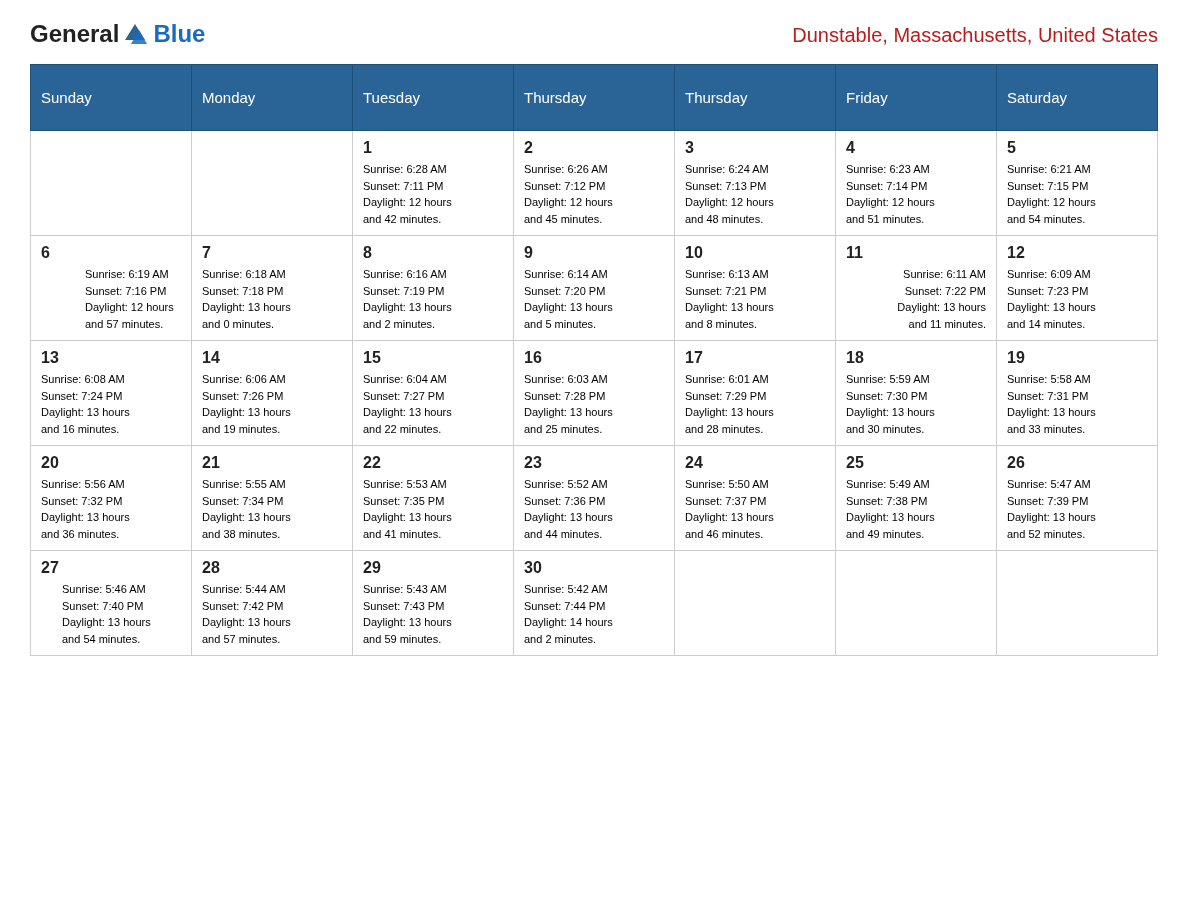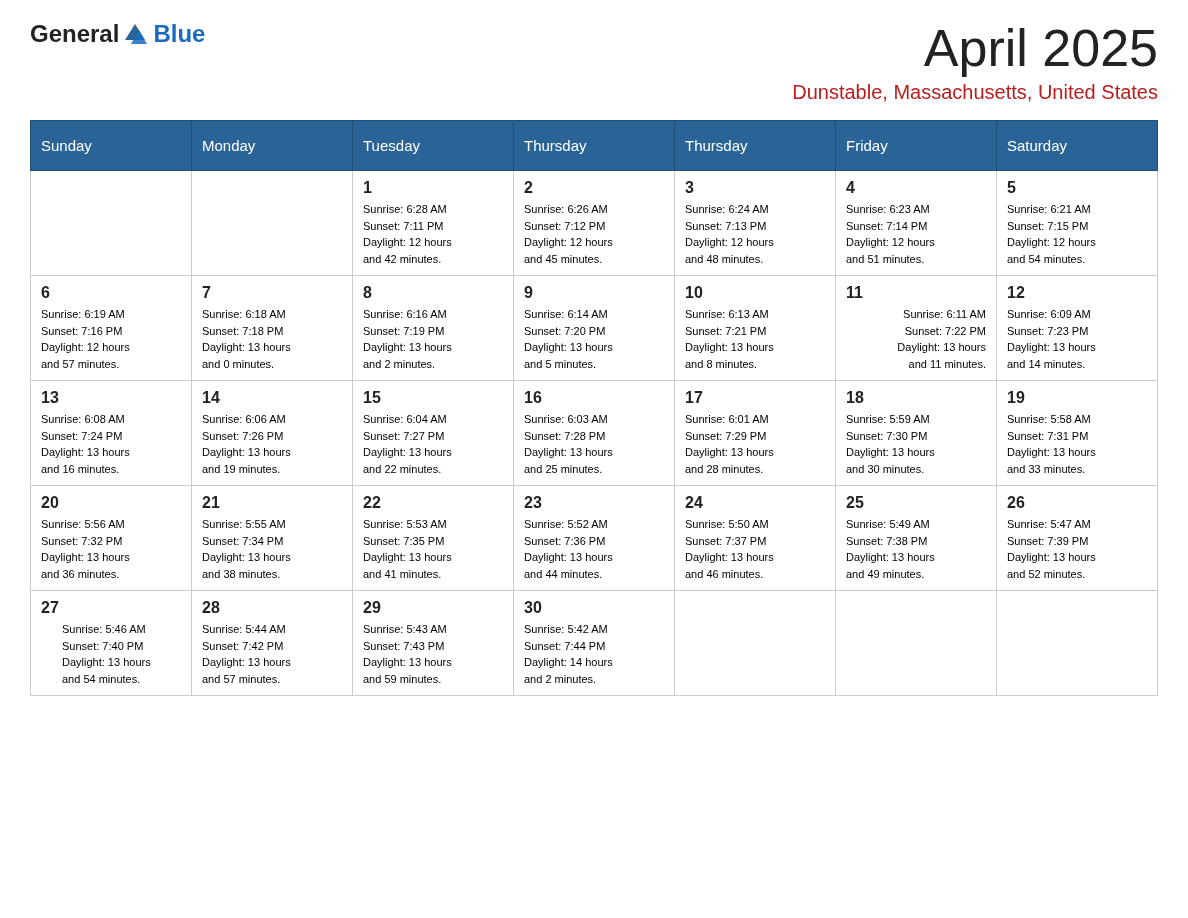--- a/index.html
+++ b/index.html
@@ -42,21 +42,21 @@
     .calendar-table {
       width: 100%;
       border-collapse: collapse;
       border: 1px solid #aaa;
     }
     .calendar-table th {
       background-color: #2a6496;
       color: #fff;
       font-size: 15px;
       font-weight: normal;
-      padding: 16px 10px;
+      padding: 24px 10px;
       text-align: left;
       border: 1px solid #1e4f78;
     }
     .calendar-table td {
       vertical-align: top;
       padding: 8px 10px;
       border: 1px solid #ccc;
       min-height: 90px;
       width: calc(100% / 7);
       font-size: 13px;
@@ -91,21 +91,20 @@
       <svg width="28" height="28" viewBox="0 0 28 28" style="margin:0 2px;">
         <polygon points="14,4 24,20 4,20" fill="#2a6496"></polygon>
         <polygon points="18,10 26,24 10,24" fill="#1a6bbf" opacity="0.85"></polygon>
       </svg>
     </div>
     <div>
       <span style="font-size:24px;font-weight:bold;color:#1a6bbf;margin-left:2px;">Blue</span>
     </div>
   </div>
   <div class="title-area">
-    <div class="month-title">April 2025</div>
     <div class="location-title">Dunstable, Massachusetts, United States</div>
   </div>
 </div>
 
 <table class="calendar-table">
   <thead>
     <tr>
     <th>Sunday</th>
         <th>Monday</th>
         <th>Tuesday</th>
@@ -151,21 +150,21 @@
           <span class="day-number">5</span>
           <div class="day-info" style="white-space: pre-line;">Sunrise: 6:21 AM
 Sunset: 7:15 PM
 Daylight: 12 hours
 and 54 minutes.</div>
         </td>
       </tr>
       <tr>
         <td>
           <span class="day-number">6</span>
-          <div class="day-info" style="white-space: pre-line;">Sunrise: 6:19 AM
+          <div class="day-info" style="white-space: pre-line; margin-left: 44px;">Sunrise: 6:19 AM
 Sunset: 7:16 PM
 Daylight: 12 hours
 and 57 minutes.</div>
         </td>
         <td>
           <span class="day-number">7</span>
           <div class="day-info" style="white-space: pre-line;">Sunrise: 6:18 AM
 Sunset: 7:18 PM
 Daylight: 13 hours
 and 0 minutes.</div>

